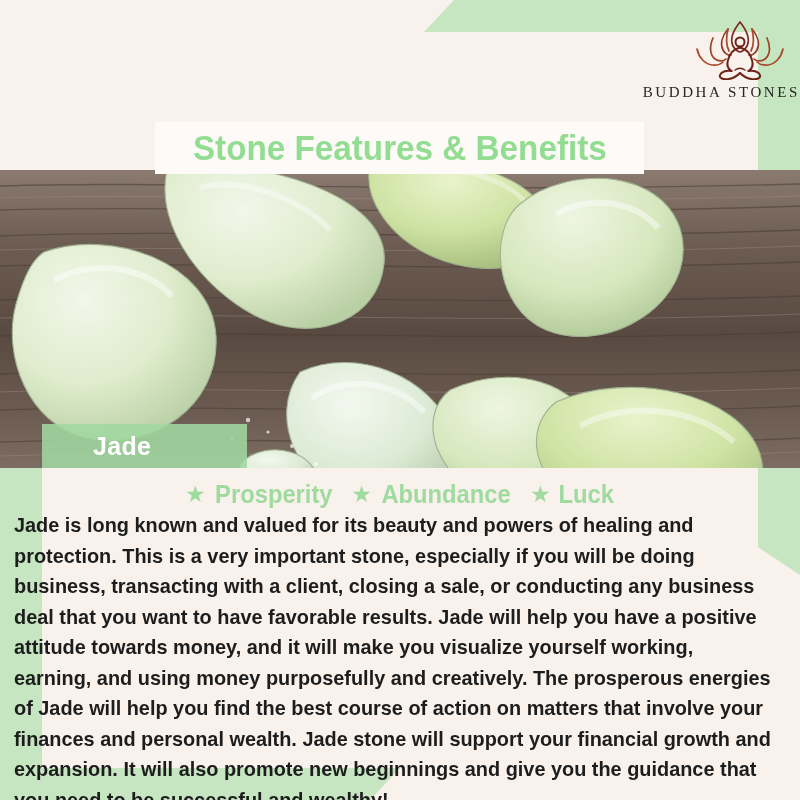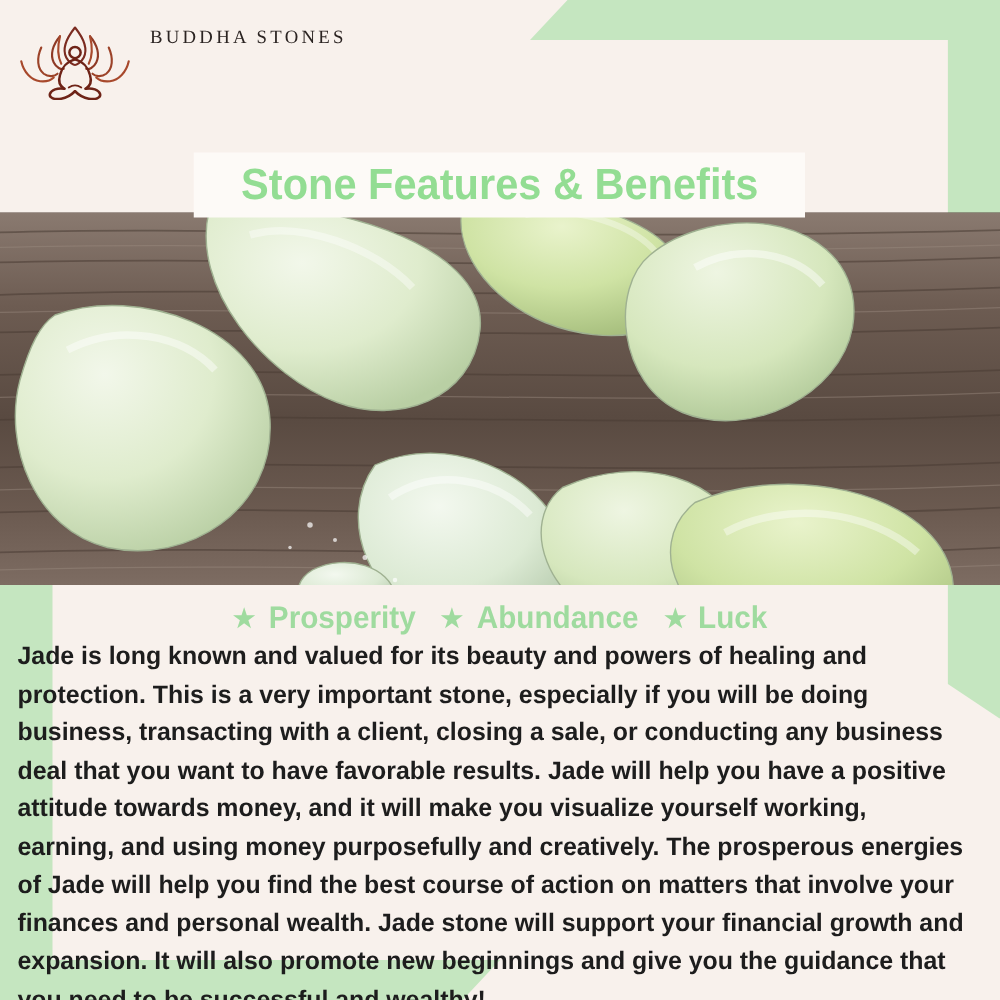--- a/index.html
+++ b/index.html
@@ -35,22 +35,22 @@
   }
   .frame-bottom{
     position:absolute;left:0;top:768px;width:400px;height:32px;
     background:#c5e6c0;z-index:1;
     clip-path:polygon(0 0, 100% 0, calc(100% - 30px) 100%, 0 100%);
   }
 
   
   .header{
     position:absolute;left:0;top:0;width:800px;height:120px;
-    z-index:3;display:flex;flex-direction:row;
-    align-items:flex-start;justify-content:flex-start;
+    z-index:3;display:flex;flex-direction:column;
+    align-items:flex-end;justify-content:flex-start;
     padding-top:18px;box-sizing:border-box;
   }
   .logo-mark{width:120px;height:62px;display:block;}
   .brand-name{
     font-family:"Liberation Serif", serif;
     font-size:15px;letter-spacing:2.6px;color:#2b2422;
     margin-top:4px;font-weight:400;
   }
 
   
@@ -237,20 +237,23 @@
       <g fill="#ffffff" opacity="0.7">
         <circle cx="248" cy="250" r="2.2"></circle>
         <circle cx="268" cy="262" r="1.6"></circle>
         <circle cx="292" cy="276" r="2"></circle>
         <circle cx="232" cy="268" r="1.4"></circle>
         <circle cx="316" cy="294" r="1.8"></circle>
       </g>
     </svg>
   </div>
 
+  <div class="stone-band">
+    <span class="stone-name">Jade</span>
+  </div>
 
   <div class="benefits">
     <div class="benefit">
       <span class="benefit-star">★</span>
       <span class="benefit-label">Prosperity</span>
     </div>
     <div class="benefit">
       <span class="benefit-star">★</span>
       <span class="benefit-label">Abundance</span>
     </div>

